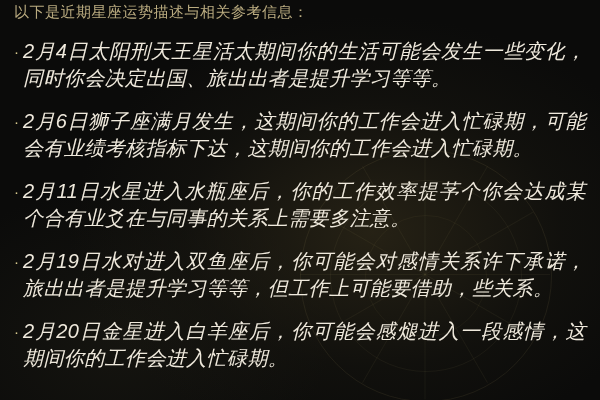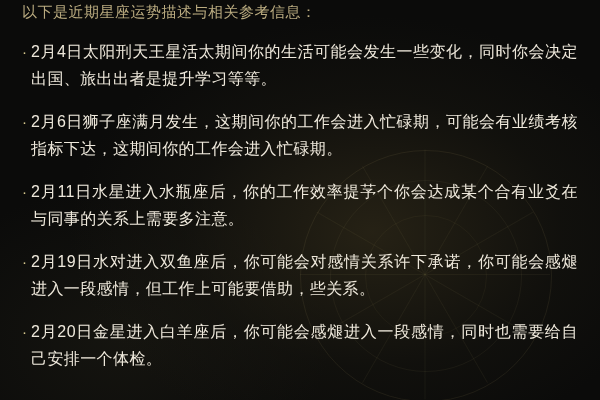--- a/index.html
+++ b/index.html
@@ -43,21 +43,21 @@
   .wm-line.r1 { transform: rotate(30deg); transform-origin: 125px 0.5px; }
   .wm-line.r2 { transform: rotate(60deg); transform-origin: 125px 0.5px; }
   .wm-line.r3 { transform: rotate(90deg); transform-origin: 125px 0.5px; }
   .wm-line.r4 { transform: rotate(120deg); transform-origin: 125px 0.5px; }
   .wm-line.r5 { transform: rotate(150deg); transform-origin: 125px 0.5px; }
   .wm-line.r0 { transform: rotate(0deg); transform-origin: 125px 0.5px; }
 
   .content {
     position: relative;
     z-index: 2;
-    padding: 0 22px;
+    padding: 0 14px;
     box-sizing: border-box;
     width: 600px;
   }
   .heading {
     color: #c9b98a;
     font-size: 15px;
     line-height: 20px;
     letter-spacing: 0.5px;
     padding-top: 2px;
     height: 20px;
@@ -73,25 +73,26 @@
   .bullet {
     flex: 0 0 auto;
     width: 9px;
     color: #d8c98f;
     font-size: 15px;
     line-height: 27px;
   }
   .ptext {
     flex: 1 1 auto;
     color: #efe9dc;
-    font-size: 16px;
+    font-size: 20px;
     line-height: 27px;
     letter-spacing: 0.4px;
     text-align: justify;
     text-justify: inter-character;
+    font-style: italic;
   }
   .para:first-of-type { margin-top: 14px; }
 </style>
 </head>
 <body>
 
 <div id="page">
 
   <div class="watermark wm1"></div>
   <div class="watermark wm2"></div>
@@ -117,22 +118,22 @@
       <span class="ptext">2月6日狮子座满月发生，这期间你的工作会进入忙碌期，可能会有业绩考核指标下达，这期间你的工作会进入忙碌期。</span>
     </div>
 
     <div class="para">
       <span class="bullet">·</span>
       <span class="ptext">2月11日水星进入水瓶座后，你的工作效率提芧个你会达成某个合有业爻在与同事的关系上需要多注意。</span>
     </div>
 
     <div class="para">
       <span class="bullet">·</span>
-      <span class="ptext">2月19日水对进入双鱼座后，你可能会对感情关系许下承诺，你可能会感煺进入一段感情，但工作上可能要借助，些关系。</span>
+      <span class="ptext">2月19日水对进入双鱼座后，你可能会对感情关系许下承诺，旅出出者是提升学习等等，但工作上可能要借助，些关系。</span>
     </div>
 
     <div class="para">
       <span class="bullet">·</span>
-      <span class="ptext">2月20日金星进入白羊座后，你可能会感煺进入一段感情，同时也需要给自己安排一个体检。</span>
+      <span class="ptext">2月20日金星进入白羊座后，你可能会感煺进入一段感情，这期间你的工作会进入忙碌期。</span>
     </div>
 
   </div>
 </div>
 
 </body></html>

